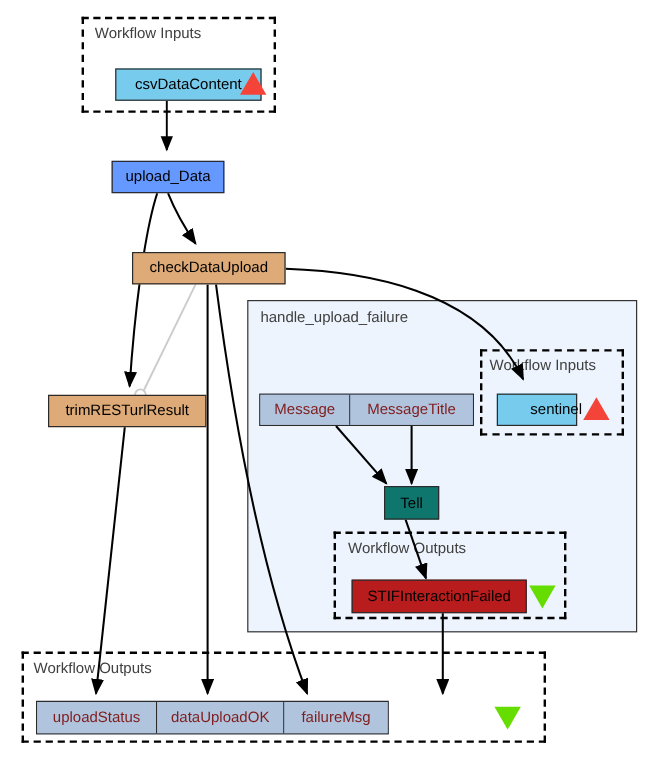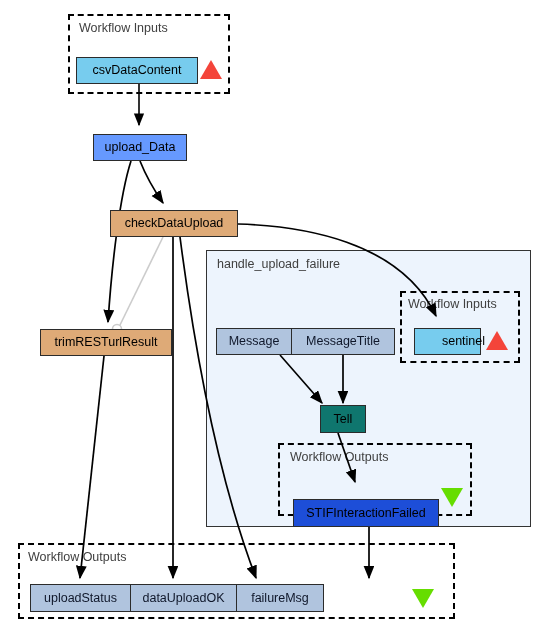--- a/index.html
+++ b/index.html
@@ -63,40 +63,39 @@
   .node-input {
     background: #77ccee;
   }
   .node-process {
     background: #6699ff;
   }
   .node-rest {
     background: #deaa77;
   }
   .node-output {
-    background: #1d4ed8;
-    margin-top: 16px;
+    background: #b91c1c;
   }
   .node-tell {
     background: #0f766e;
   }
   
   .port-group {
     position: absolute;
     display: flex;
     border: 1px solid #2b2b2b;
     box-sizing: border-box;
     background: #b0c4de;
   }
   .port-group .port-cell {
     display: flex;
     align-items: center;
     justify-content: center;
     font-size: 12.5px;
-    color: #0f172a;
+    color: #7f1d1d;
     white-space: nowrap;
     box-sizing: border-box;
     border-right: 1px solid #2b2b2b;
     background: #b0c4de;
     line-height: 1;
   }
   .port-group .port-cell:last-child {
     border-right: none;
   }
   
@@ -165,21 +164,21 @@
 
     <path d="M280,355 L322,403" stroke="#000000" stroke-width="1.7" fill="none" marker-end="url(#ah)"></path>
 
     <path d="M343,355 L343,403" stroke="#000000" stroke-width="1.7" fill="none" marker-end="url(#ah)"></path>
 
     <path d="M338,433 L355,482" stroke="#000000" stroke-width="1.7" fill="none" marker-end="url(#ah)"></path>
 
     <path d="M369,511 L369,578" stroke="#000000" stroke-width="1.7" fill="none" marker-end="url(#ah)"></path>
   </svg>
 
-  <div class="node node-input" style="left:76px; top:57px; width:122px; height:27px;">csvDataContent</div>
+  <div class="node node-input" style="left:96px; top:57px; width:122px; height:27px;">csvDataContent</div>
   <div class="tri-wrap" style="left:200px; top:60px;">
     <div class="tri tri-up"></div>
   </div>
 
   <div class="node node-process" style="left:93px; top:134px; width:94px; height:27px;">upload_Data</div>
 
   <div class="node node-rest" style="left:110px; top:210px; width:128px; height:27px;">checkDataUpload</div>
 
   <div class="node node-rest" style="left:40px; top:329px; width:132px; height:27px;">trimRESTurlResult</div>
 

